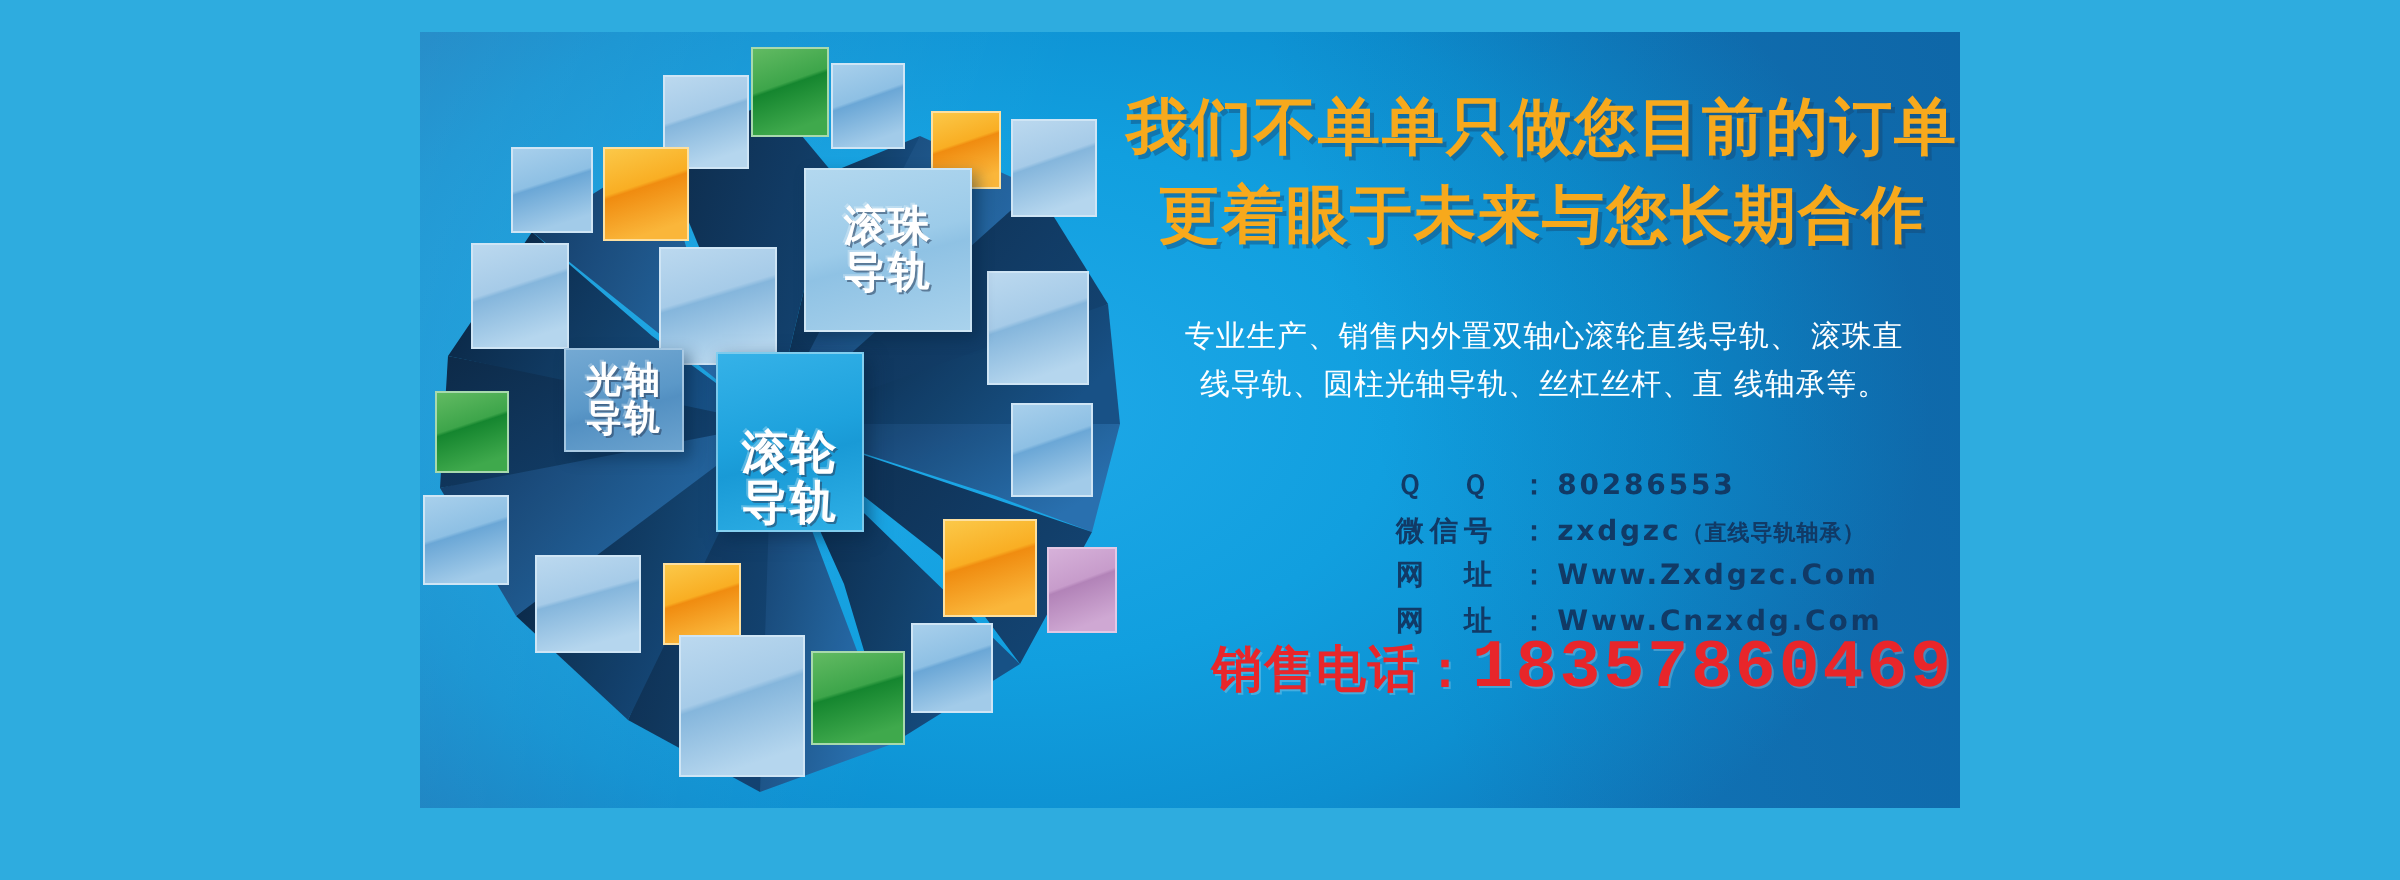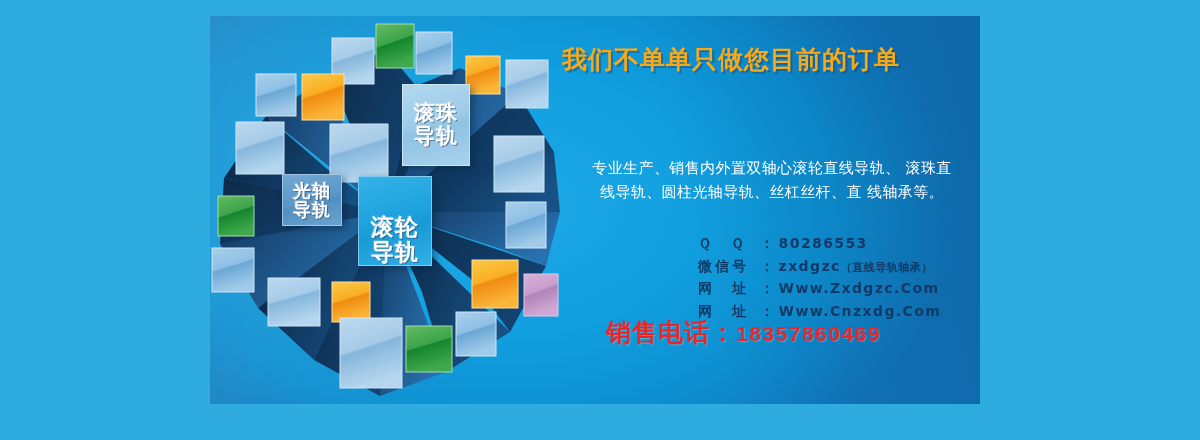--- a/index.html
+++ b/index.html
@@ -61,21 +61,21 @@
     box-sizing: border-box;
     color: #ffffff;
     font-weight: bold;
     line-height: 1.08;
     text-shadow: 1px 1px 0 rgba(40,60,90,0.55), -1px -1px 0 rgba(255,255,255,0.28);
     letter-spacing: 1px;
   }
   .label-cube span { display: block; white-space: nowrap; }
 
   #cube-gunzhu {
-    left: 192px; top: 68px; width: 68px; height: 82px;
+    left: 192px; top: 68px; width: 84px; height: 82px;
     font-size: 21px;
     background: linear-gradient(165deg, #b3d8ef 0%, #9ccbe9 45%, #8fc2e4 55%, #a9d2ec 100%);
     border: 1px solid rgba(255,255,255,0.45);
     box-shadow: 3px 3px 7px rgba(5,35,65,0.45);
   }
   #cube-guangzhou {
     left: 72px; top: 158px; width: 60px; height: 52px;
     font-size: 18px;
     background: linear-gradient(165deg, #74a9d3 0%, #5b98c8 48%, #5390c2 58%, #6ba3cf 100%);
     border: 1px solid rgba(255,255,255,0.40);
@@ -104,23 +104,24 @@
     top: 0;
     width: 418px;
     height: 388px;
   }
 
   #headline {
     position: absolute;
     left: 0;
     top: 26px;
     width: 418px;
+    text-align: center;
     color: #f7a91c;
     font-weight: bold;
-    font-size: 25px;
+    font-size: 31px;
     line-height: 1.42;
     letter-spacing: 1px;
     text-shadow: 2px 2px 0 rgba(20,70,115,0.45);
   }
   #headline div { white-space: nowrap; }
 
   #description {
     position: absolute;
     left: 24px;
     top: 140px;
@@ -159,22 +160,22 @@
     top: 300px;
     width: 374px;
     color: #e8262a;
     font-weight: bold;
     font-size: 25px;
     letter-spacing: 1px;
     white-space: nowrap;
     text-shadow: 1px 1px 0 rgba(255,255,255,0.22);
   }
   #phone .phone-number {
-    font-family: Liberation Sans, sans-serif;
-    font-size: 21px;
+    font-family: Liberation Mono, monospace;
+    font-size: 34px;
     letter-spacing: 1.5px;
     margin-top: 11px;
   }
 </style>
 </head>
 <body>
 
 <div id="page">
 
   <div id="banner">
@@ -288,20 +289,21 @@
     <div class="label-cube" id="cube-gunlun">
       <span>滚轮</span>
       <span>导轨</span>
     </div>
 
 
     <div id="copy">
 
       <div id="headline">
         <div>我们不单单只做您目前的订单</div>
+        <div>更着眼于未来与您长期合作</div>
       </div>
 
       <div id="description">
         <span>专业生产、销售内外置双轴心滚轮直线导轨、</span>
         <span>滚珠直线导轨、圆柱光轴导轨、丝杠丝杆、直</span>
         <span>线轴承等。</span>
       </div>
 
       <div id="contact">
         <div class="contact-row">

